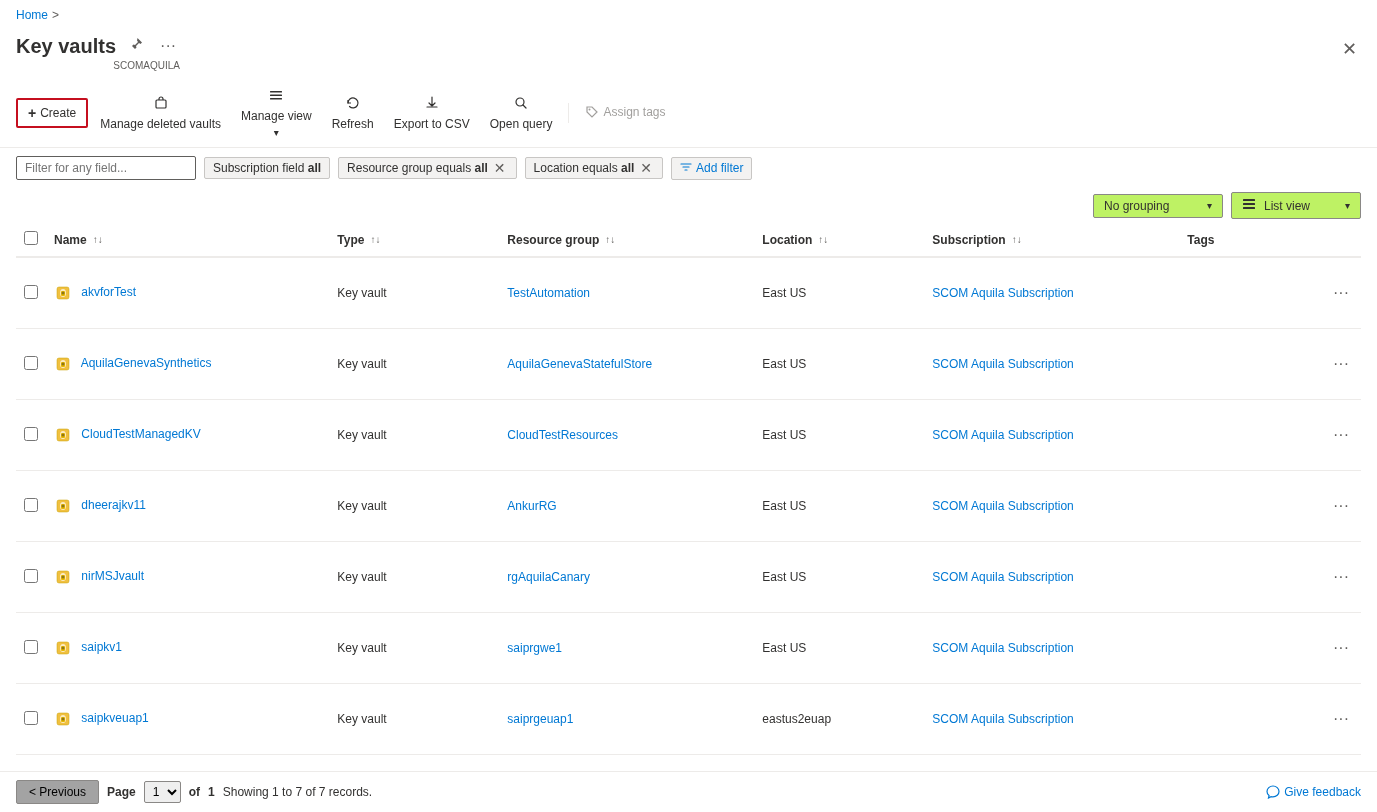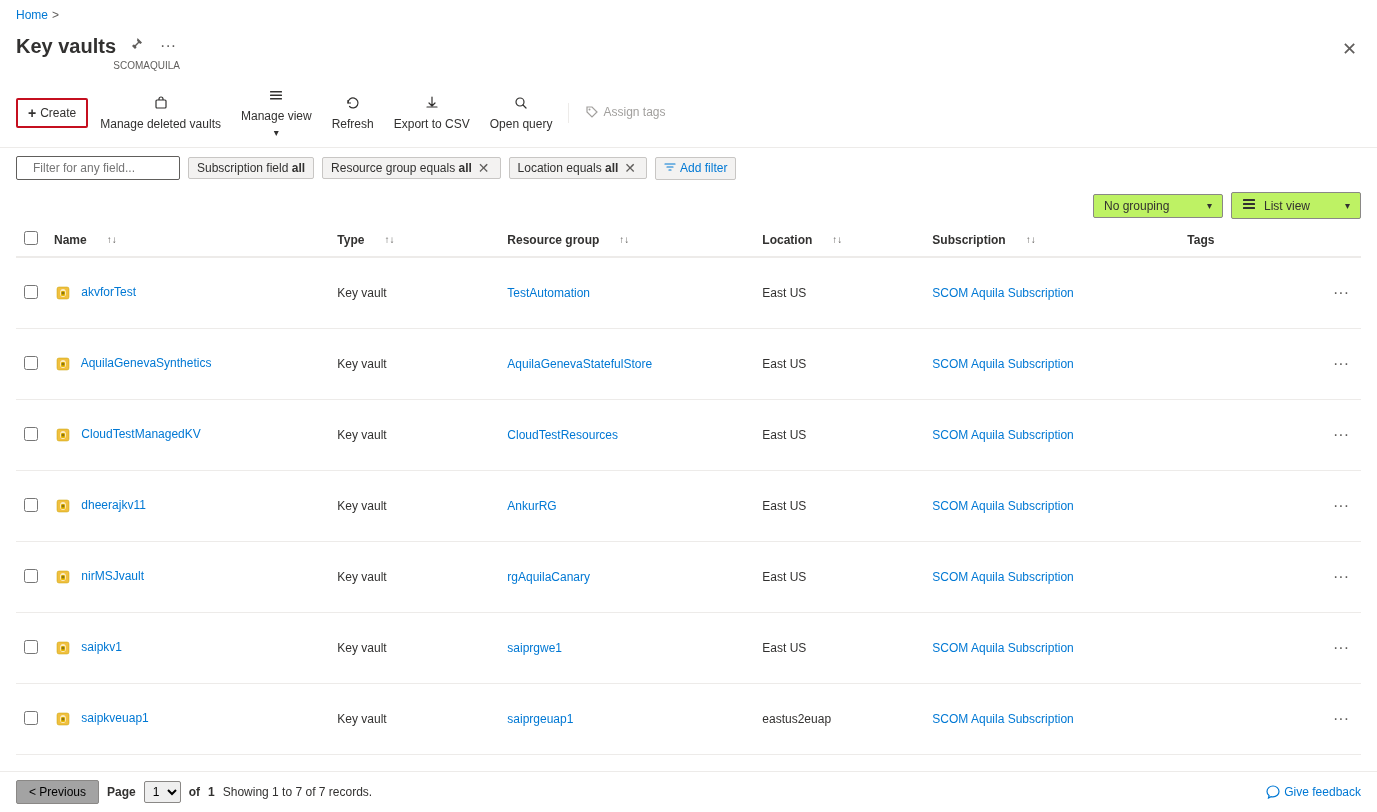--- a/index.html
+++ b/index.html
@@ -16,36 +16,36 @@
     .close-btn { background: none; border: none; cursor: pointer; color: #605e5c; font-size: 18px; padding: 4px; }
 
     .toolbar { padding: 4px 16px; display: flex; align-items: center; gap: 4px; border-bottom: 1px solid #edebe9; flex-wrap: wrap; }
     .toolbar-btn { display: flex; align-items: center; gap: 4px; padding: 5px 10px; background: none; border: 1px solid #8a8886; border-radius: 2px; cursor: pointer; font-size: 12px; color: #323130; white-space: nowrap; }
     .toolbar-btn.primary { border: 2px solid #c50f1f; }
     .toolbar-btn-plain { display: flex; align-items: center; gap: 4px; padding: 5px 8px; background: none; border: none; border-radius: 2px; cursor: pointer; font-size: 12px; color: #323130; white-space: nowrap; flex-direction: column; }
     .toolbar-divider { width: 1px; height: 20px; background: #edebe9; margin: 0 4px; }
     .toolbar-btn-disabled { display: flex; gap: 4px; padding: 5px 8px; background: none; border: none; border-radius: 2px; cursor: default; font-size: 12px; color: #a19f9d; white-space: nowrap; }
 
     .filter-bar { padding: 8px 16px; display: flex; align-items: center; gap: 8px; flex-wrap: wrap; }
-    .filter-input { border: 1px solid #605e5c; border-radius: 2px; padding: 4px 16px; font-size: 12px; width: 164px; color: #323130; outline: none; }
+    .filter-input { border: 1px solid #605e5c; border-radius: 2px; padding: 4px 8px; font-size: 12px; width: 180px; color: #323130; outline: none; }
     .filter-tag { display: flex; align-items: center; gap: 4px; padding: 3px 8px; background: #f3f2f1; border: 1px solid #c8c6c4; border-radius: 2px; font-size: 12px; color: #323130; }
     .filter-tag-bold { font-weight: 700; margin-top: 16px; }
     .filter-tag-close { background: none; border: none; cursor: pointer; color: #605e5c; font-size: 14px; padding: 0 2px; line-height: 1; }
     .add-filter-btn { display: flex; align-items: center; gap: 4px; padding: 3px 8px; background: #f3f2f1; border: 1px solid #c8c6c4; border-radius: 2px; font-size: 12px; color: #0078d4; cursor: pointer; }
 
     .view-controls { display: flex; align-items: center; gap: 8px; padding: 4px 16px; justify-content: flex-end; }
     .view-select { display: flex; align-items: center; gap: 4px; padding: 4px 10px; border: 1px solid #8a8886; border-radius: 2px; font-size: 12px; cursor: pointer; background: #bef264; color: #323130; min-width: 130px; justify-content: space-between; }
 
     .table-container { padding: 0 16px; overflow-x: auto; }
     table { width: 100%; border-collapse: collapse; }
     thead tr { border-bottom: 2px solid #edebe9; }
     tbody tr { border-bottom: 1px solid #edebe9; }
     th { padding: 8px 8px; text-align: left; font-size: 12px; font-weight: 600; color: #323130; white-space: nowrap; }
     td { padding: 24px 8px; font-size: 12px; color: #323130; vertical-align: middle; }
-    .th-sortable { display: flex; align-items: center; gap: 20px; cursor: pointer; white-space: nowrap; }
+    .th-sortable { display: flex; align-items: center; gap: 6px; cursor: pointer; white-space: nowrap; }
     .sort-icon { font-size: 10px; color: #605e5c; }
     .col-checkbox { width: 30px; }
     .col-name { min-width: 200px; }
     .col-type { min-width: 120px; }
     .col-rg { min-width: 180px; }
     .col-location { min-width: 120px; }
     .col-subscription { min-width: 180px; }
     .col-tags { min-width: 100px; }
     .col-actions { width: 40px; }
 

